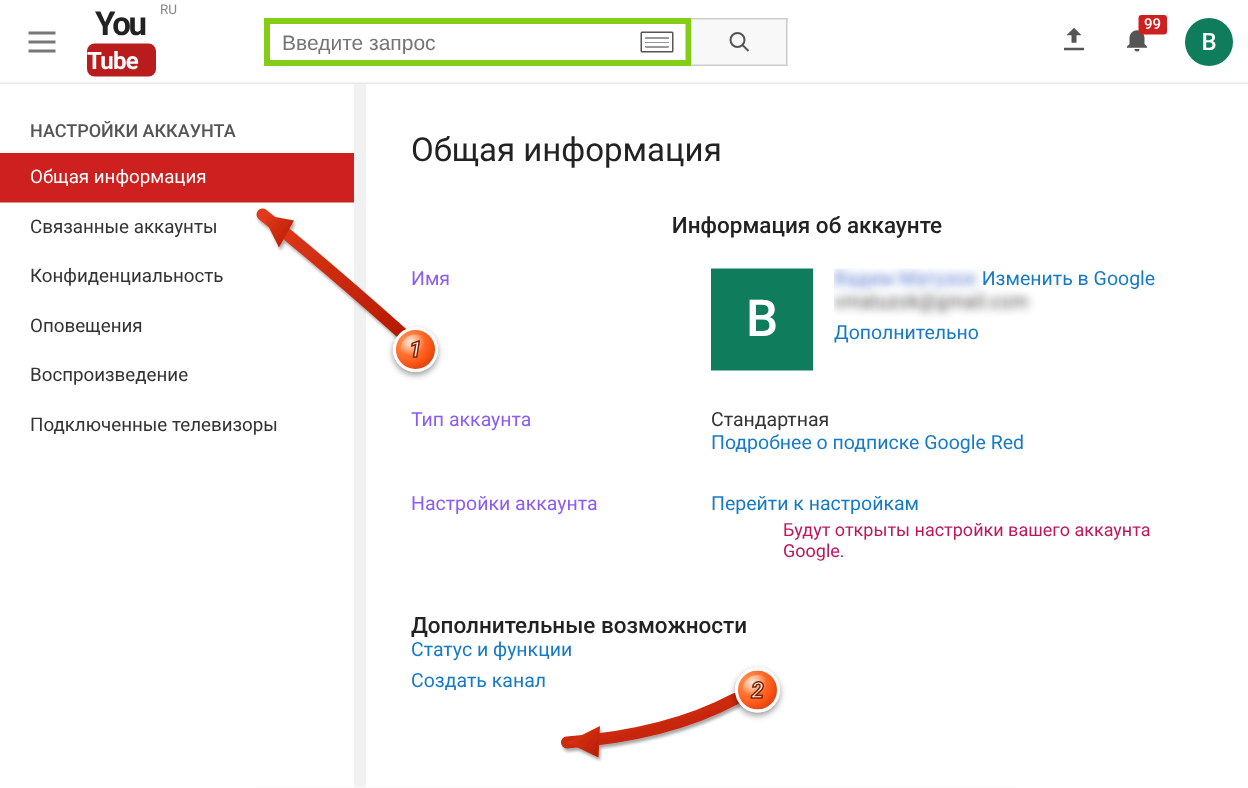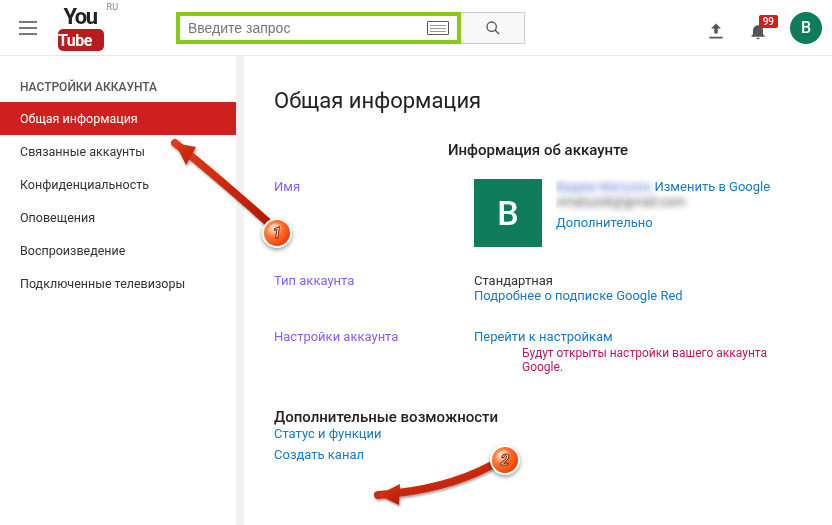--- a/index.html
+++ b/index.html
@@ -43,21 +43,21 @@
     width: 285px; height: 32px; border: 4px solid #84cc16; background: #fff;
     display: flex; align-items: center; padding: 0 8px;
   }
   .search-box input { border: none; outline: none; flex: 1; font-size: 14px; color: #333; }
   .kbd-icon { width: 22px; height: 14px; border: 1px solid #555; border-radius: 1px; margin-left: 4px; position: relative; }
   .kbd-icon::before { content: ""; position: absolute; inset: 2px; background: repeating-linear-gradient(0deg,#555 0 1px,transparent 1px 3px); opacity:.6; border-radius:1px;}
   .search-btn {
     width: 64px; height: 32px; background: #f8f8f8; border: 1px solid #ccc; border-left: none;
     display: flex; align-items: center; justify-content: center; cursor: pointer;
   }
-  .header-right { margin-left: auto; display: flex; align-items: flex-end; gap: 22px; }
+  .header-right { margin-left: auto; display: flex; align-items: center; gap: 22px; }
   .upload-icon, .bell-wrap { cursor: pointer; color: #555; position: relative; }
   .bell-wrap .badge {
     position: absolute; top: -6px; right: -10px; background: #cd201f; color: #fff;
     font-size: 10px; padding: 1px 4px; border-radius: 2px; font-weight: 500;
   }
   .avatar {
     width: 32px; height: 32px; border-radius: 50%; background: #0f7c5b;
     color: #fff; display: flex; align-items: center; justify-content: center;
     font-size: 16px; font-weight: 500; cursor: pointer;
   }

